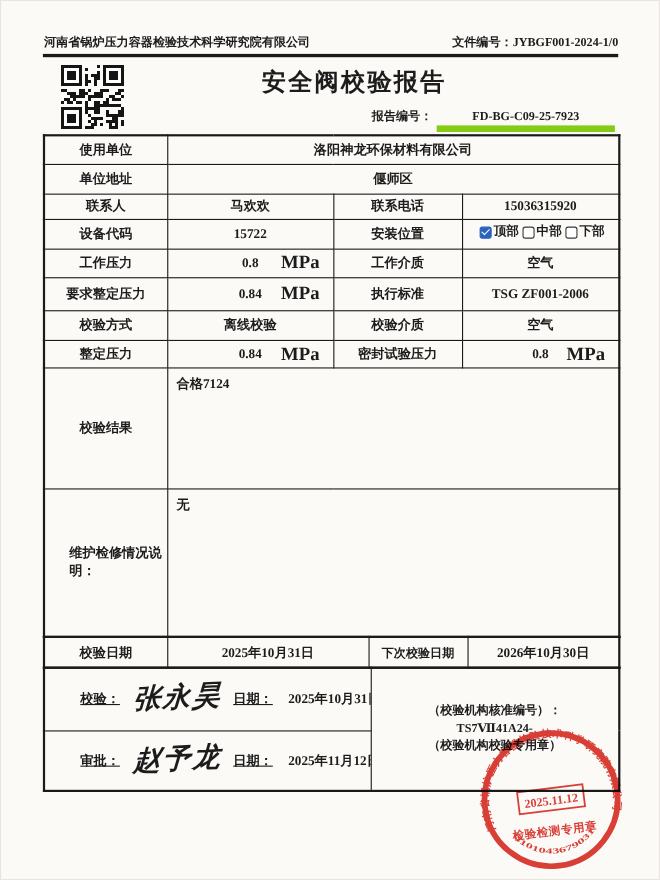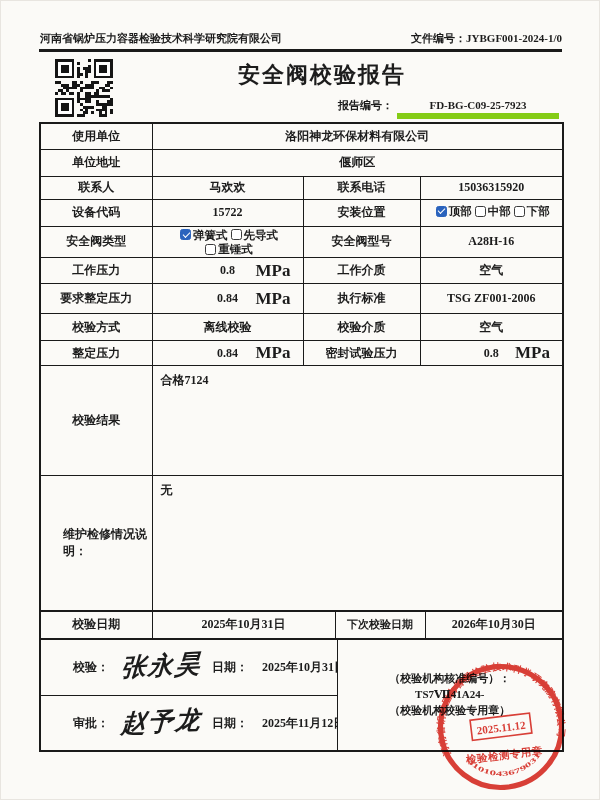--- a/index.html
+++ b/index.html
@@ -46,21 +46,21 @@
   .cb { display:inline-block; width:11px; height:11px; border:1.7px solid #3a3a3a;
     border-radius:2.5px; margin:0 2px 0 3px; background:#fff; flex:0 0 auto; }
   .cb.on { background:#2a63bd; border-color:#2a63bd; position:relative; }
   .cb.on::after { content:""; position:absolute; left:1.5px; top:1.5px; width:6px; height:3px;
     border-left:1.8px solid #fff; border-bottom:1.8px solid #fff; transform:rotate(-45deg); }
 
   
   .sigline { display:flex; align-items:center; padding-left:30px; white-space:nowrap; }
   .sig { font-size:25px; font-style:italic; display:inline-block;
     transform:rotate(-3deg) skewX(-6deg); margin:0 10px 4px 12px; letter-spacing:2px; }
-  .siglabel { font-size:12px; }
+  .siglabel { font-size:12px;text-decoration:underline; }
   .sigdate { font-size:12px; margin-left:14px; }
   .orgcell { vertical-align:middle; font-size:11px; line-height:1.45; }
 
   
   .stamp { position:absolute; left:436px; top:662px; width:130px; height:130px;
     transform:rotate(-7deg); opacity:.92; mix-blend-mode:multiply; pointer-events:none; }
   .stamp svg { width:100%; height:100%; overflow:visible; }
   .stamp text { font-family:"Liberation Serif","DejaVu Serif",serif; font-weight:700; }
 </style>
 </head>
@@ -253,41 +253,20 @@
                   <span class="cb"></span>
                   <span class="txt">中部</span>
                 </span>
             <span class="opt">
                   <span class="cb"></span>
                   <span class="txt">下部</span>
                 </span>
           </span>
         </td>
       </tr>
-      <tr style="height:27px">
-        <td>安全阀类型</td>
-        <td>
-          <span class="optline">
-            <span class="opt">
-                  <span class="cb on"></span>
-                  <span class="txt">弹簧式</span>
-                </span>
-            <span class="opt">
-                  <span class="cb"></span>
-                  <span class="txt">先导式</span>
-                </span>
-            <span class="opt" style="white-space:normal">
-                  <span class="cb"></span>
-                  <span class="txt">重锤式</span>
-                </span>
-          </span>
-        </td>
-        <td>安全阀型号</td>
-        <td>A28H-16</td>
-      </tr>
       <tr style="height:26px">
         <td>工作压力</td>
         <td class="pcell"><span>0.8</span><span class="punit">MPa</span></td>
         <td>工作介质</td>
         <td>空气</td>
       </tr>
       <tr style="height:30px">
         <td>要求整定压力</td>
         <td class="pcell"><span>0.84</span><span class="punit">MPa</span></td>
         <td>执行标准</td>

